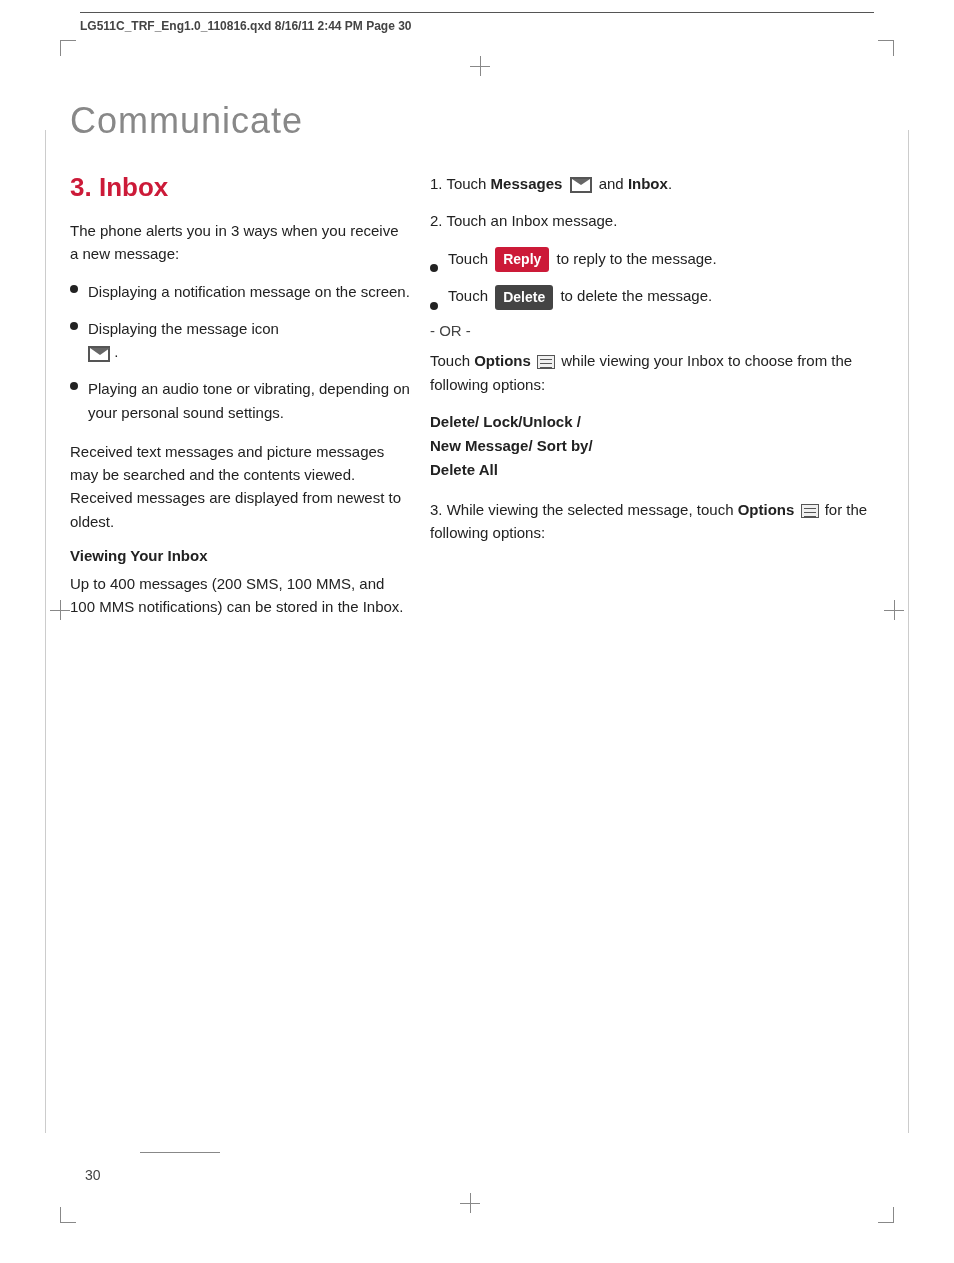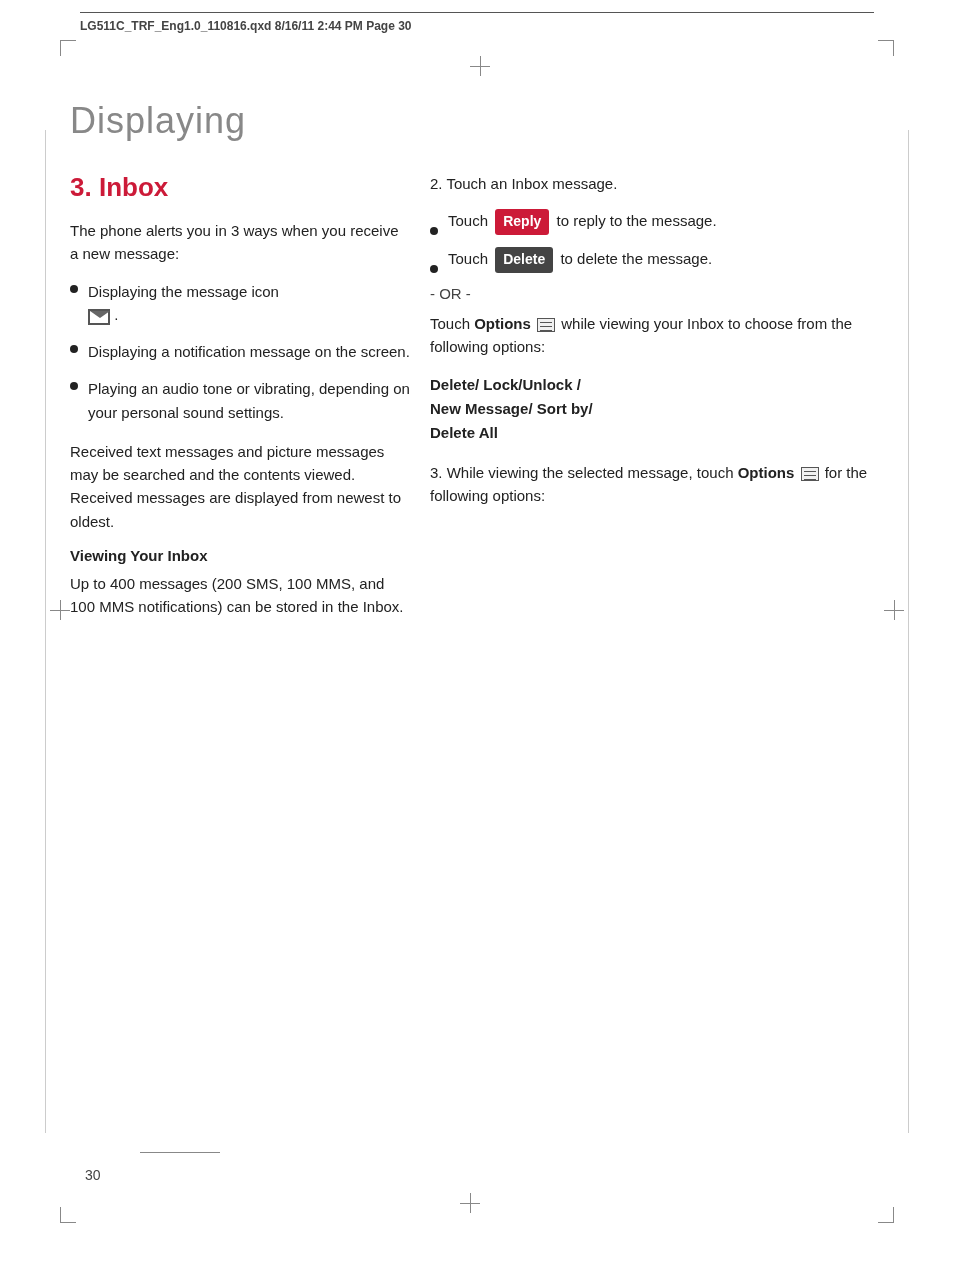--- a/index.html
+++ b/index.html
@@ -322,63 +322,68 @@
 
 <div class="header-bar">
   <span>LG511C_TRF_Eng1.0_110816.qxd   8/16/11   2:44 PM    Page 30</span>
 </div>
 
 <div class="side-line-left"></div>
 <div class="side-line-right"></div>
 
 <div class="page">
 
-  <h1 class="page-title">Displaying</h1>
+  <h1 class="page-title">Communicate</h1>
 
   <div class="content-columns">
 
     <div class="left-col">
 
       <h2 class="section-heading">
         <span>3.</span>
         <span>Inbox</span>
       </h2>
 
       <p class="body-text">The phone alerts you in 3 ways when you receive a new message:</p>
 
       <ul class="bullet-list">
+        <li>
+          <span class="bullet-dot"></span>
+          <span>Displaying a notification message on the screen.</span>
+        </li>
         <li>
           <span class="bullet-dot"></span>
           <span>
             <span>Displaying the message icon</span>
             <br>
             <span class="inline-envelope"></span>
             <span> .</span>
           </span>
         </li>
         <li>
           <span class="bullet-dot"></span>
-          <span>Displaying a notification message on the screen.</span>
-        </li>
-        <li>
-          <span class="bullet-dot"></span>
           <span>Playing an audio tone or vibrating, depending on your personal sound settings.</span>
         </li>
       </ul>
 
       <p class="body-text">Received text messages and picture messages may be searched and the contents viewed. Received messages are displayed from newest to oldest.</p>
 
       <p class="sub-heading">Viewing Your Inbox</p>
 
       <p class="body-text">Up to 400 messages (200 SMS, 100 MMS, and 100 MMS notifications) can be stored in the Inbox.</p>
 
     </div>
 
     <div class="right-col">
 
+      <p class="body-text">
+        <span>1. Touch <strong>Messages</strong></span>
+        <span class="msg-envelope"></span>
+        <span> and <strong>Inbox</strong>.</span>
+      </p>
 
       <p class="body-text">
         <span>2. </span>
         <span>Touch an Inbox message.</span>
       </p>
 
       <ul class="sub-bullet-list">
         <li>
           <span class="bullet-dot"></span>
           <span>

